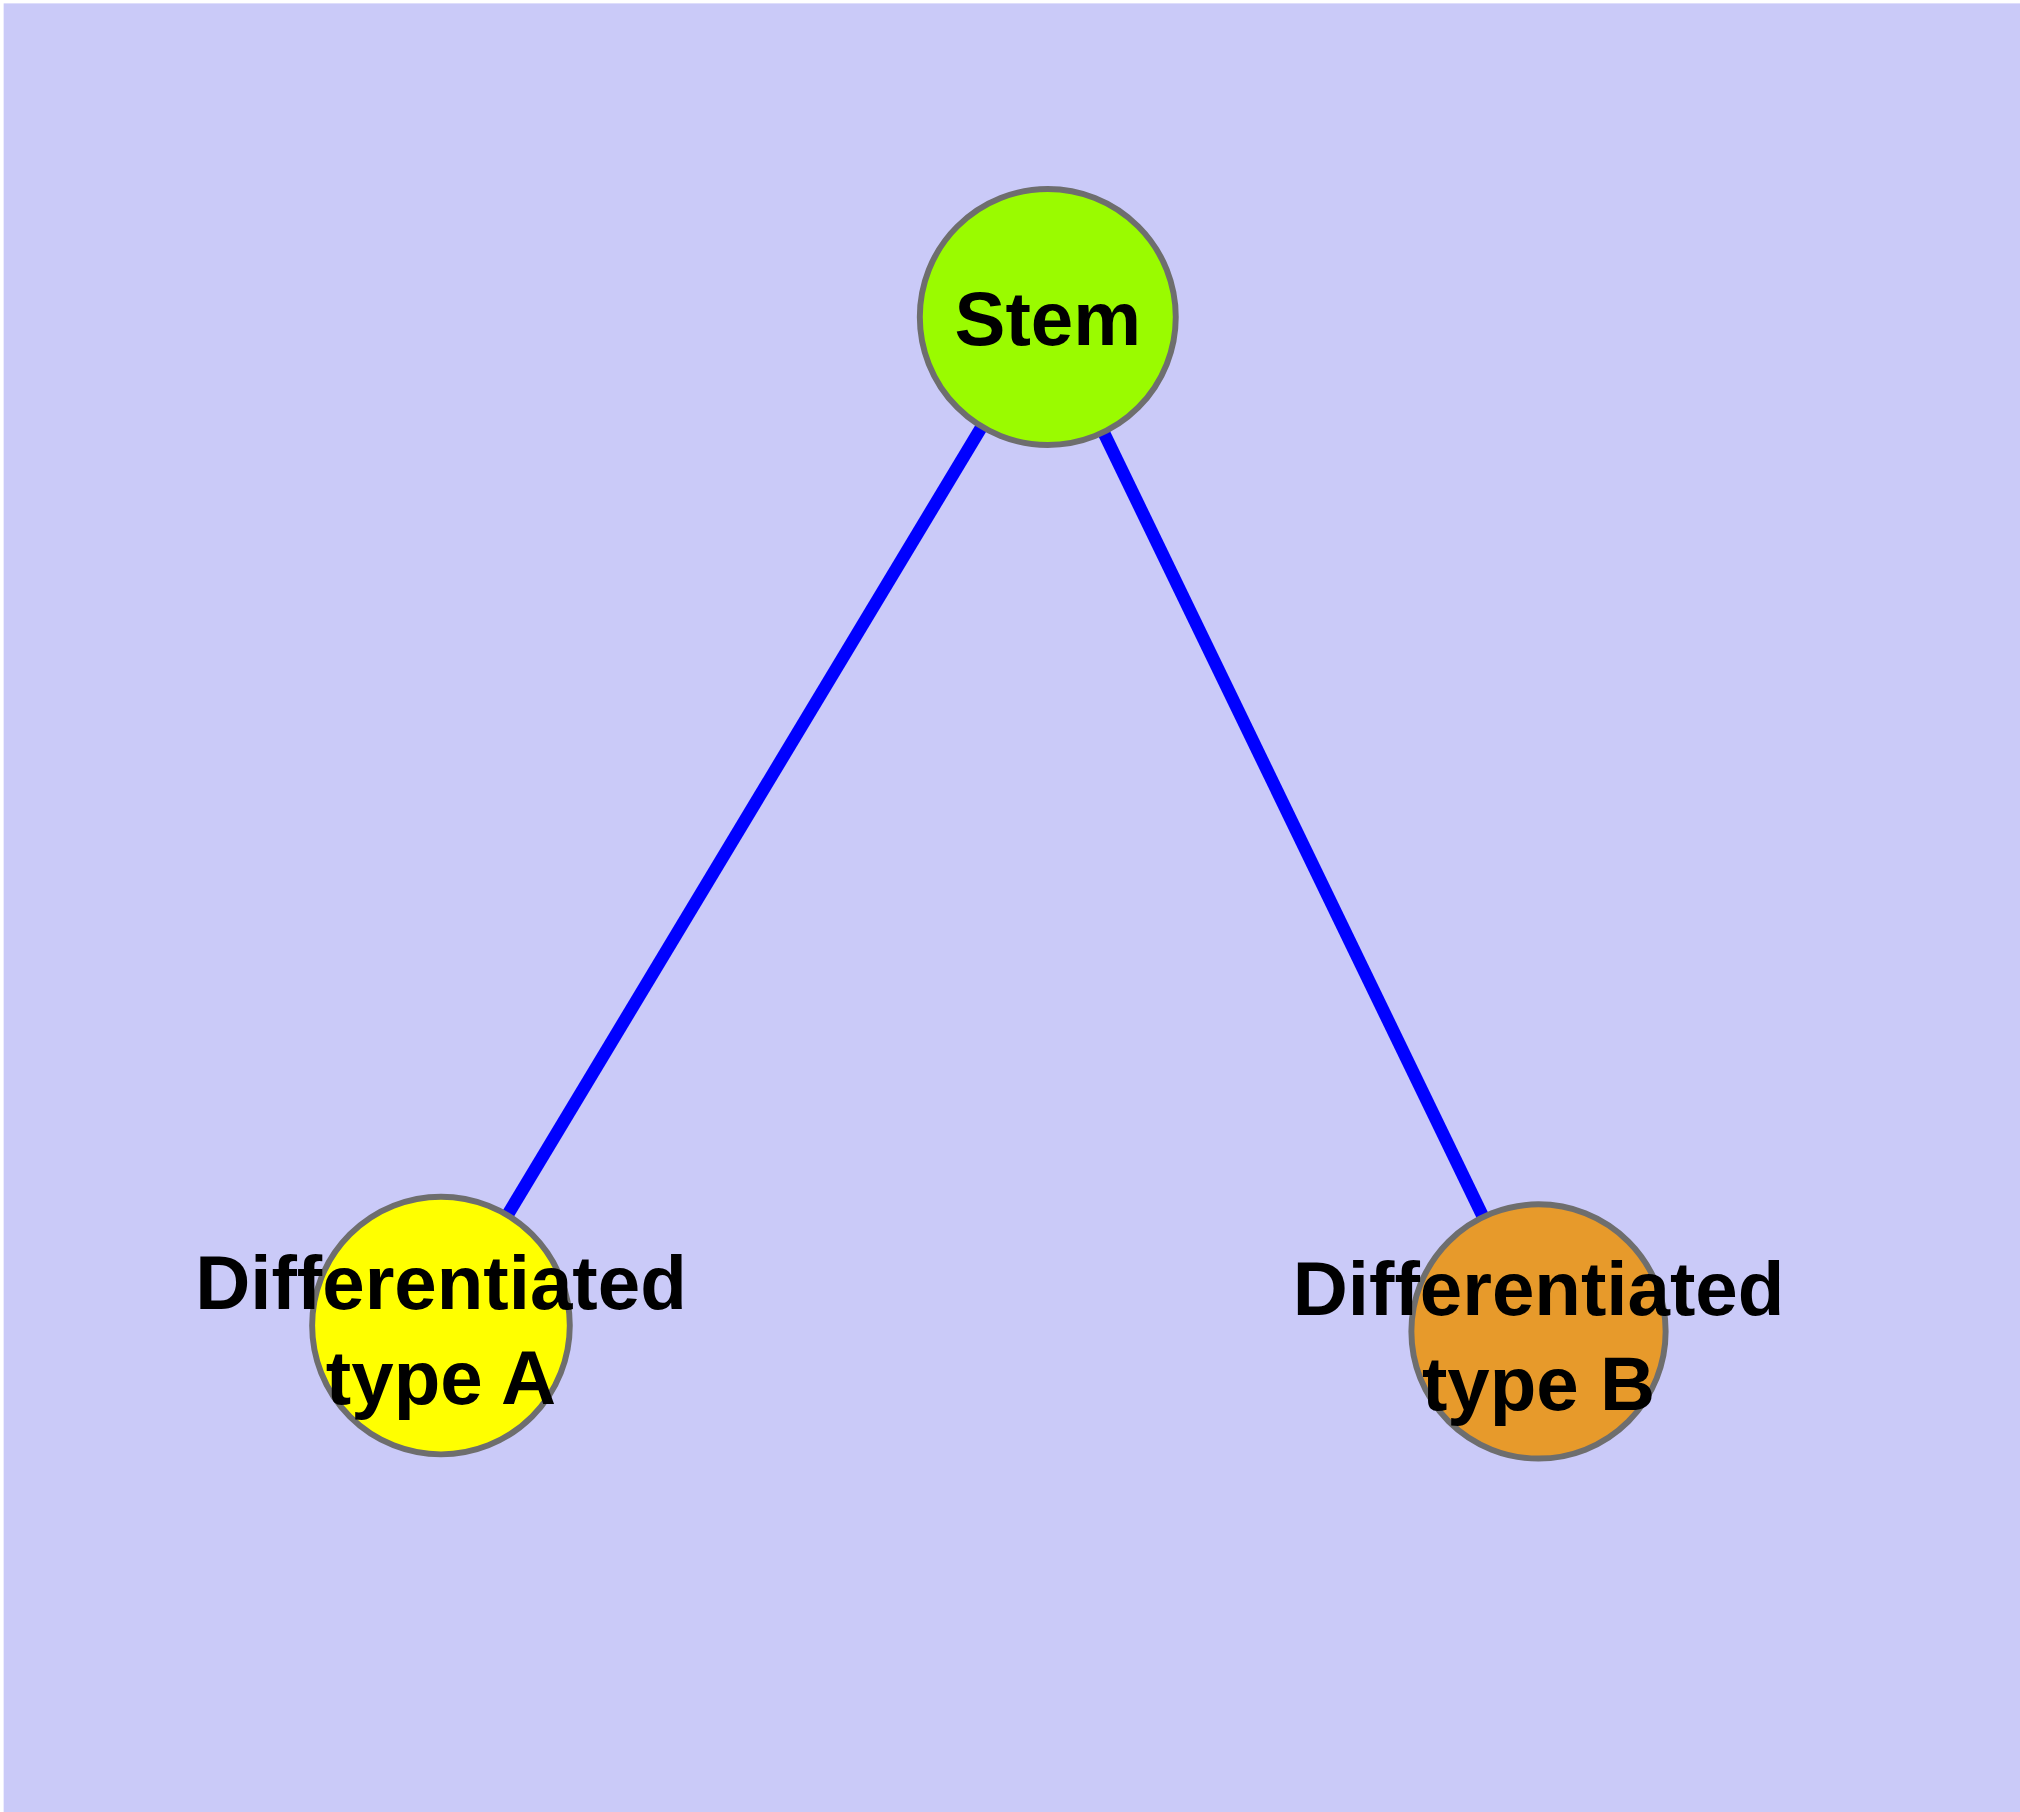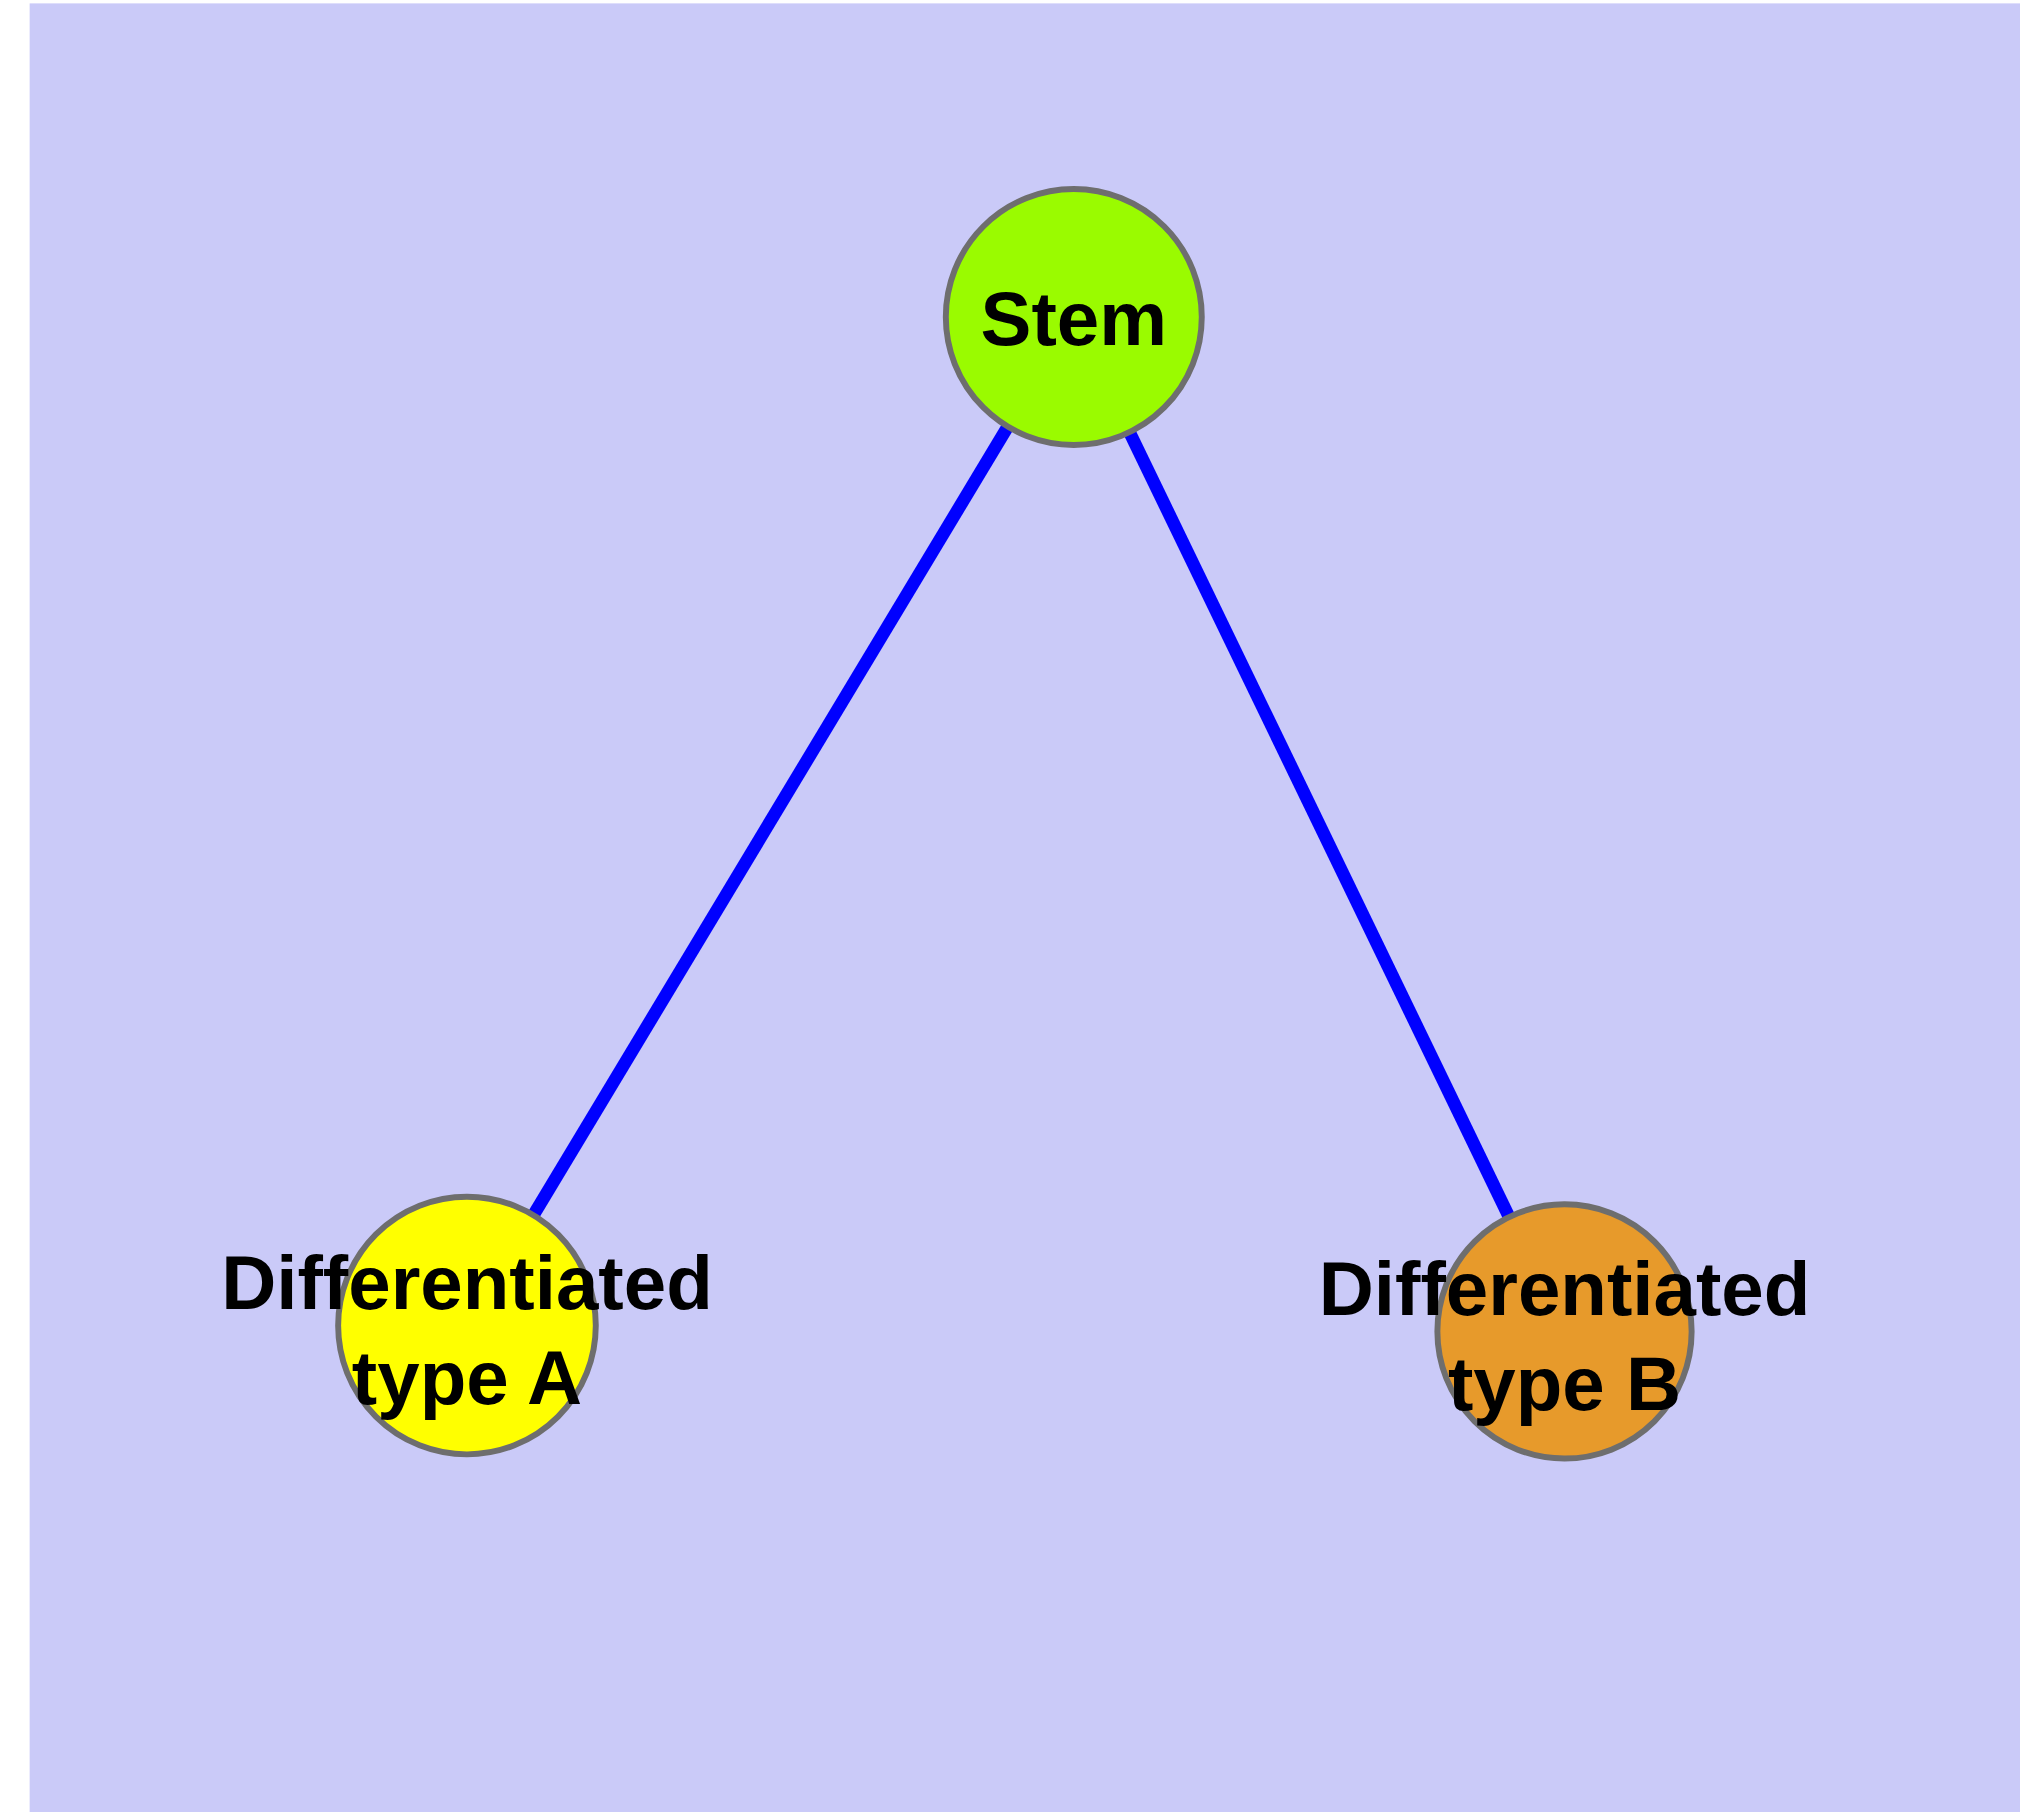--- a/index.html
+++ b/index.html
@@ -5,21 +5,20 @@
   html, body {
     margin: 0;
     padding: 0;
     background: #ffffff;
     font-family: "Liberation Sans", sans-serif;
   }
   .diagram-wrap {
     width: 1604px;
     height: 1812px;
     position: relative;
-    margin-left: 26px;
   }
   svg {
     display: block;
   }
   .node-circle {
     
   }
   .edge-line {
     fill: none;
   }

